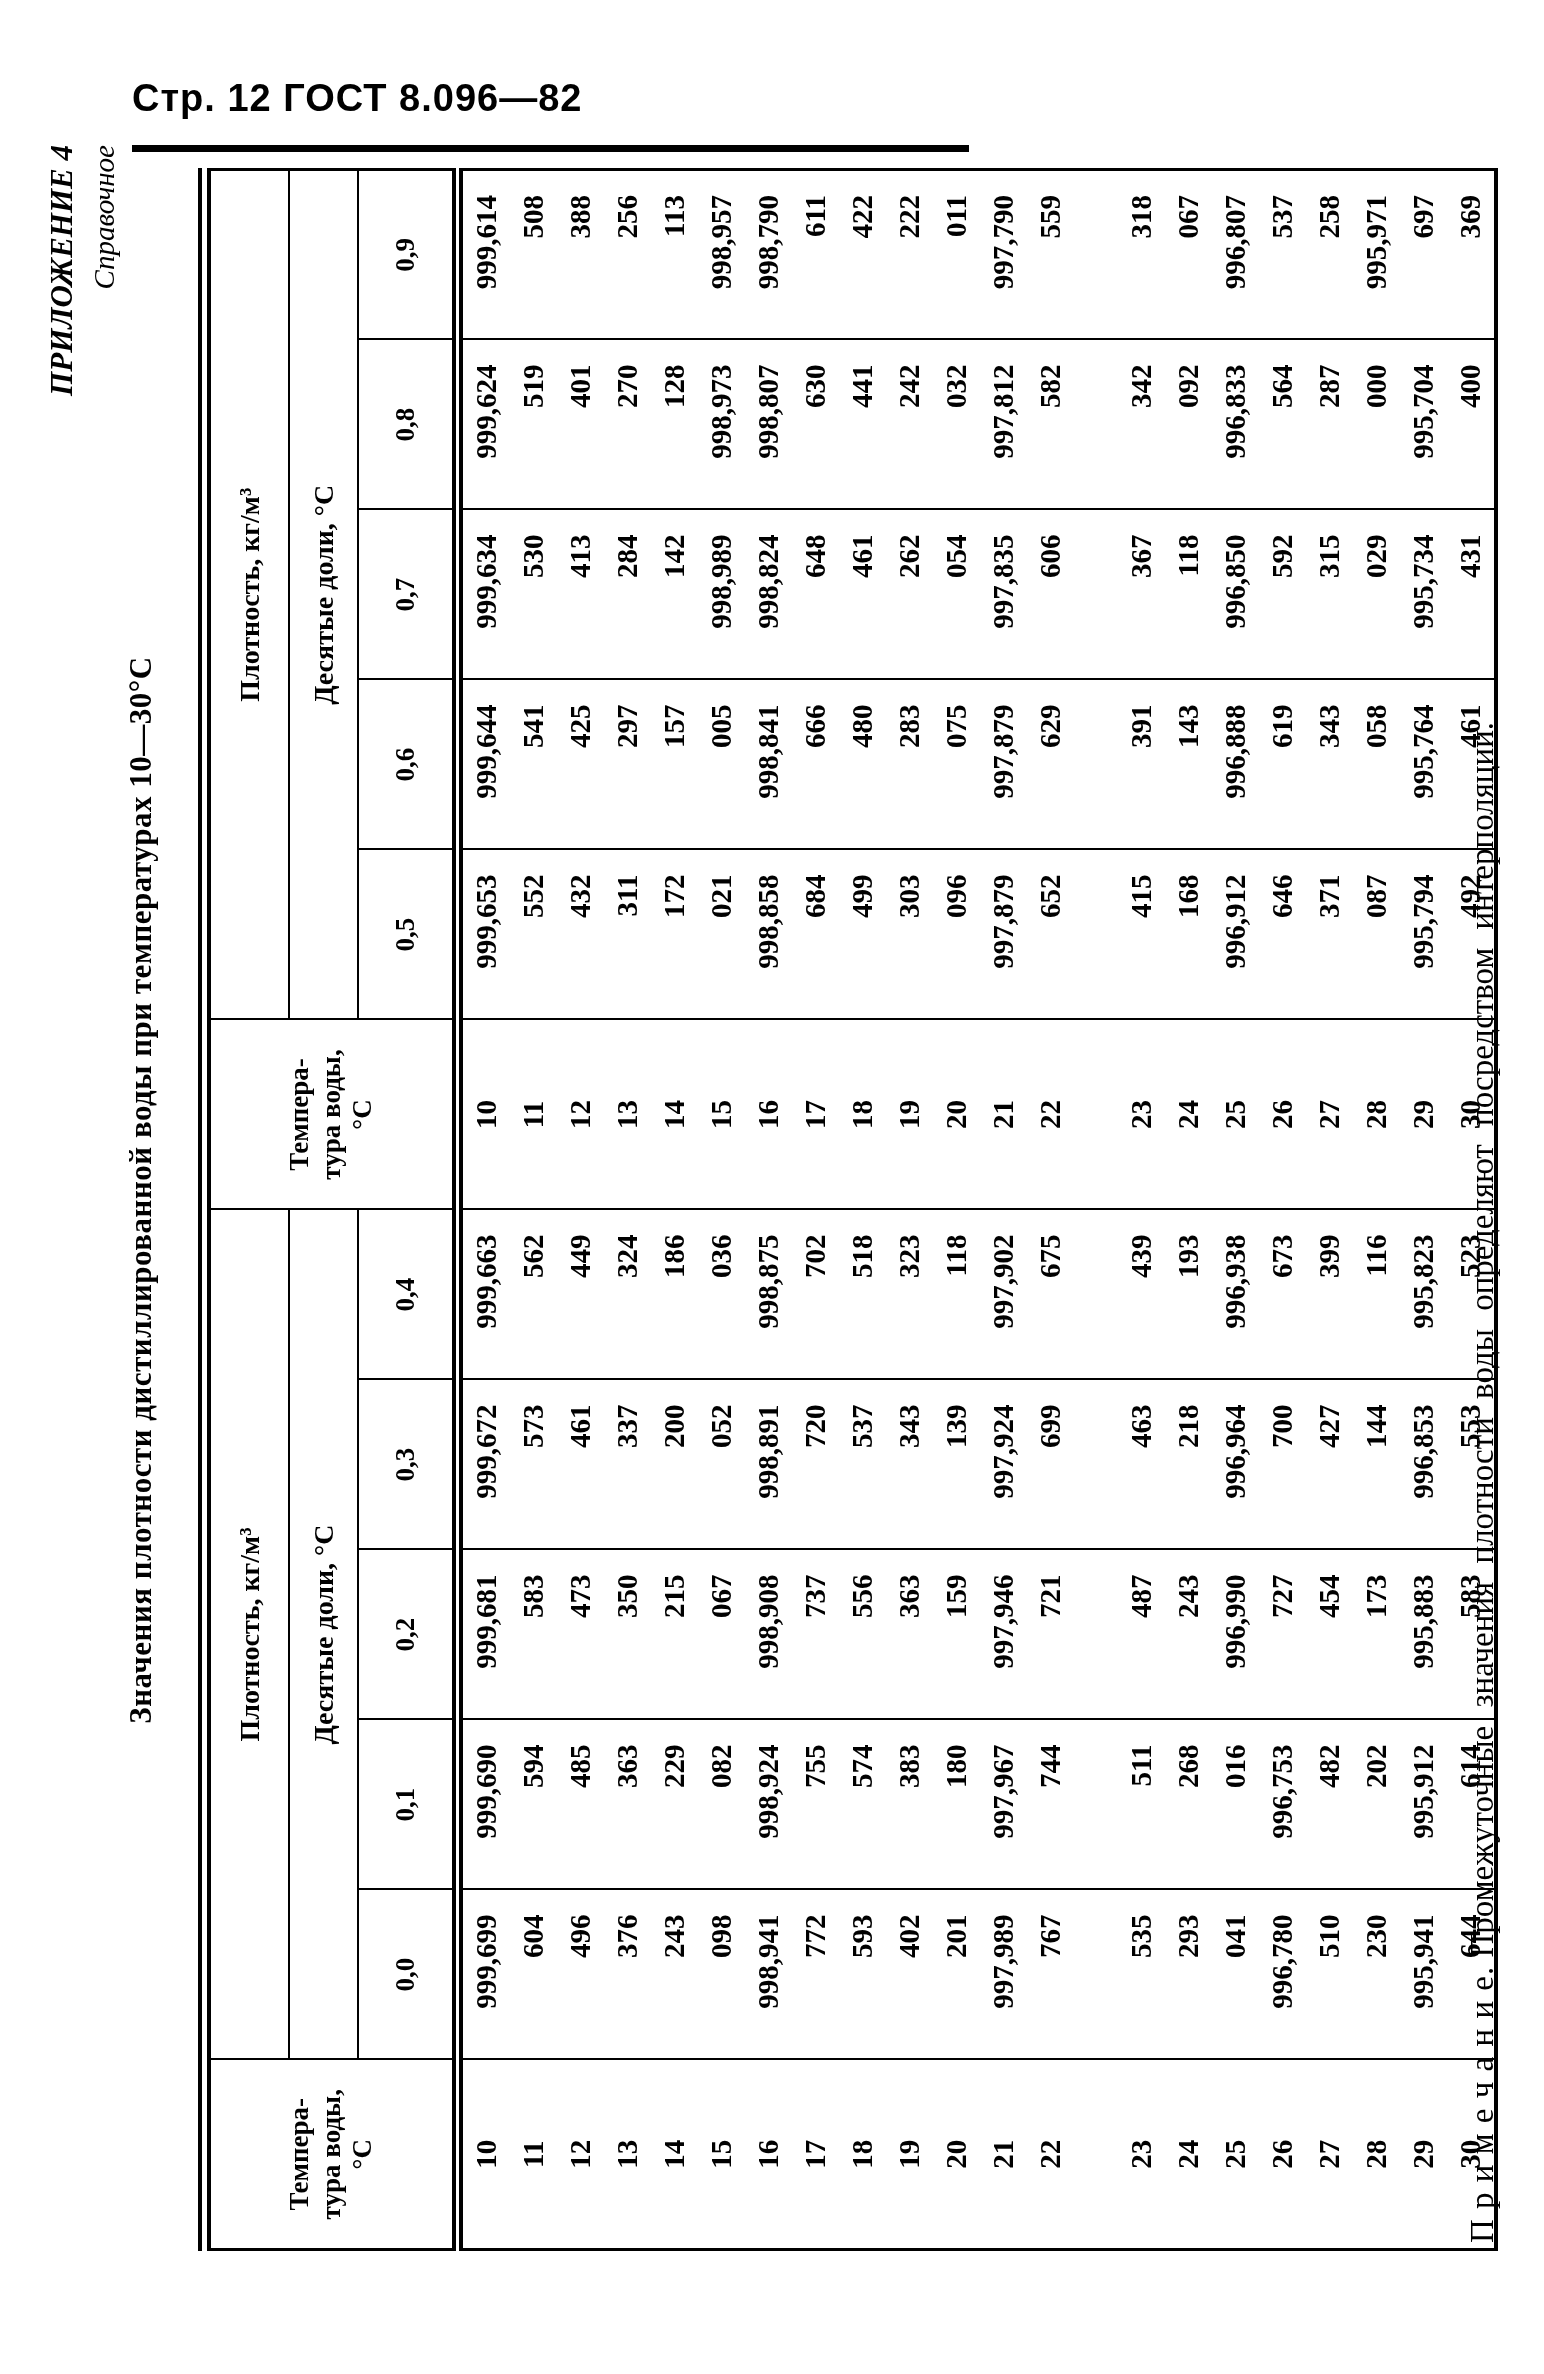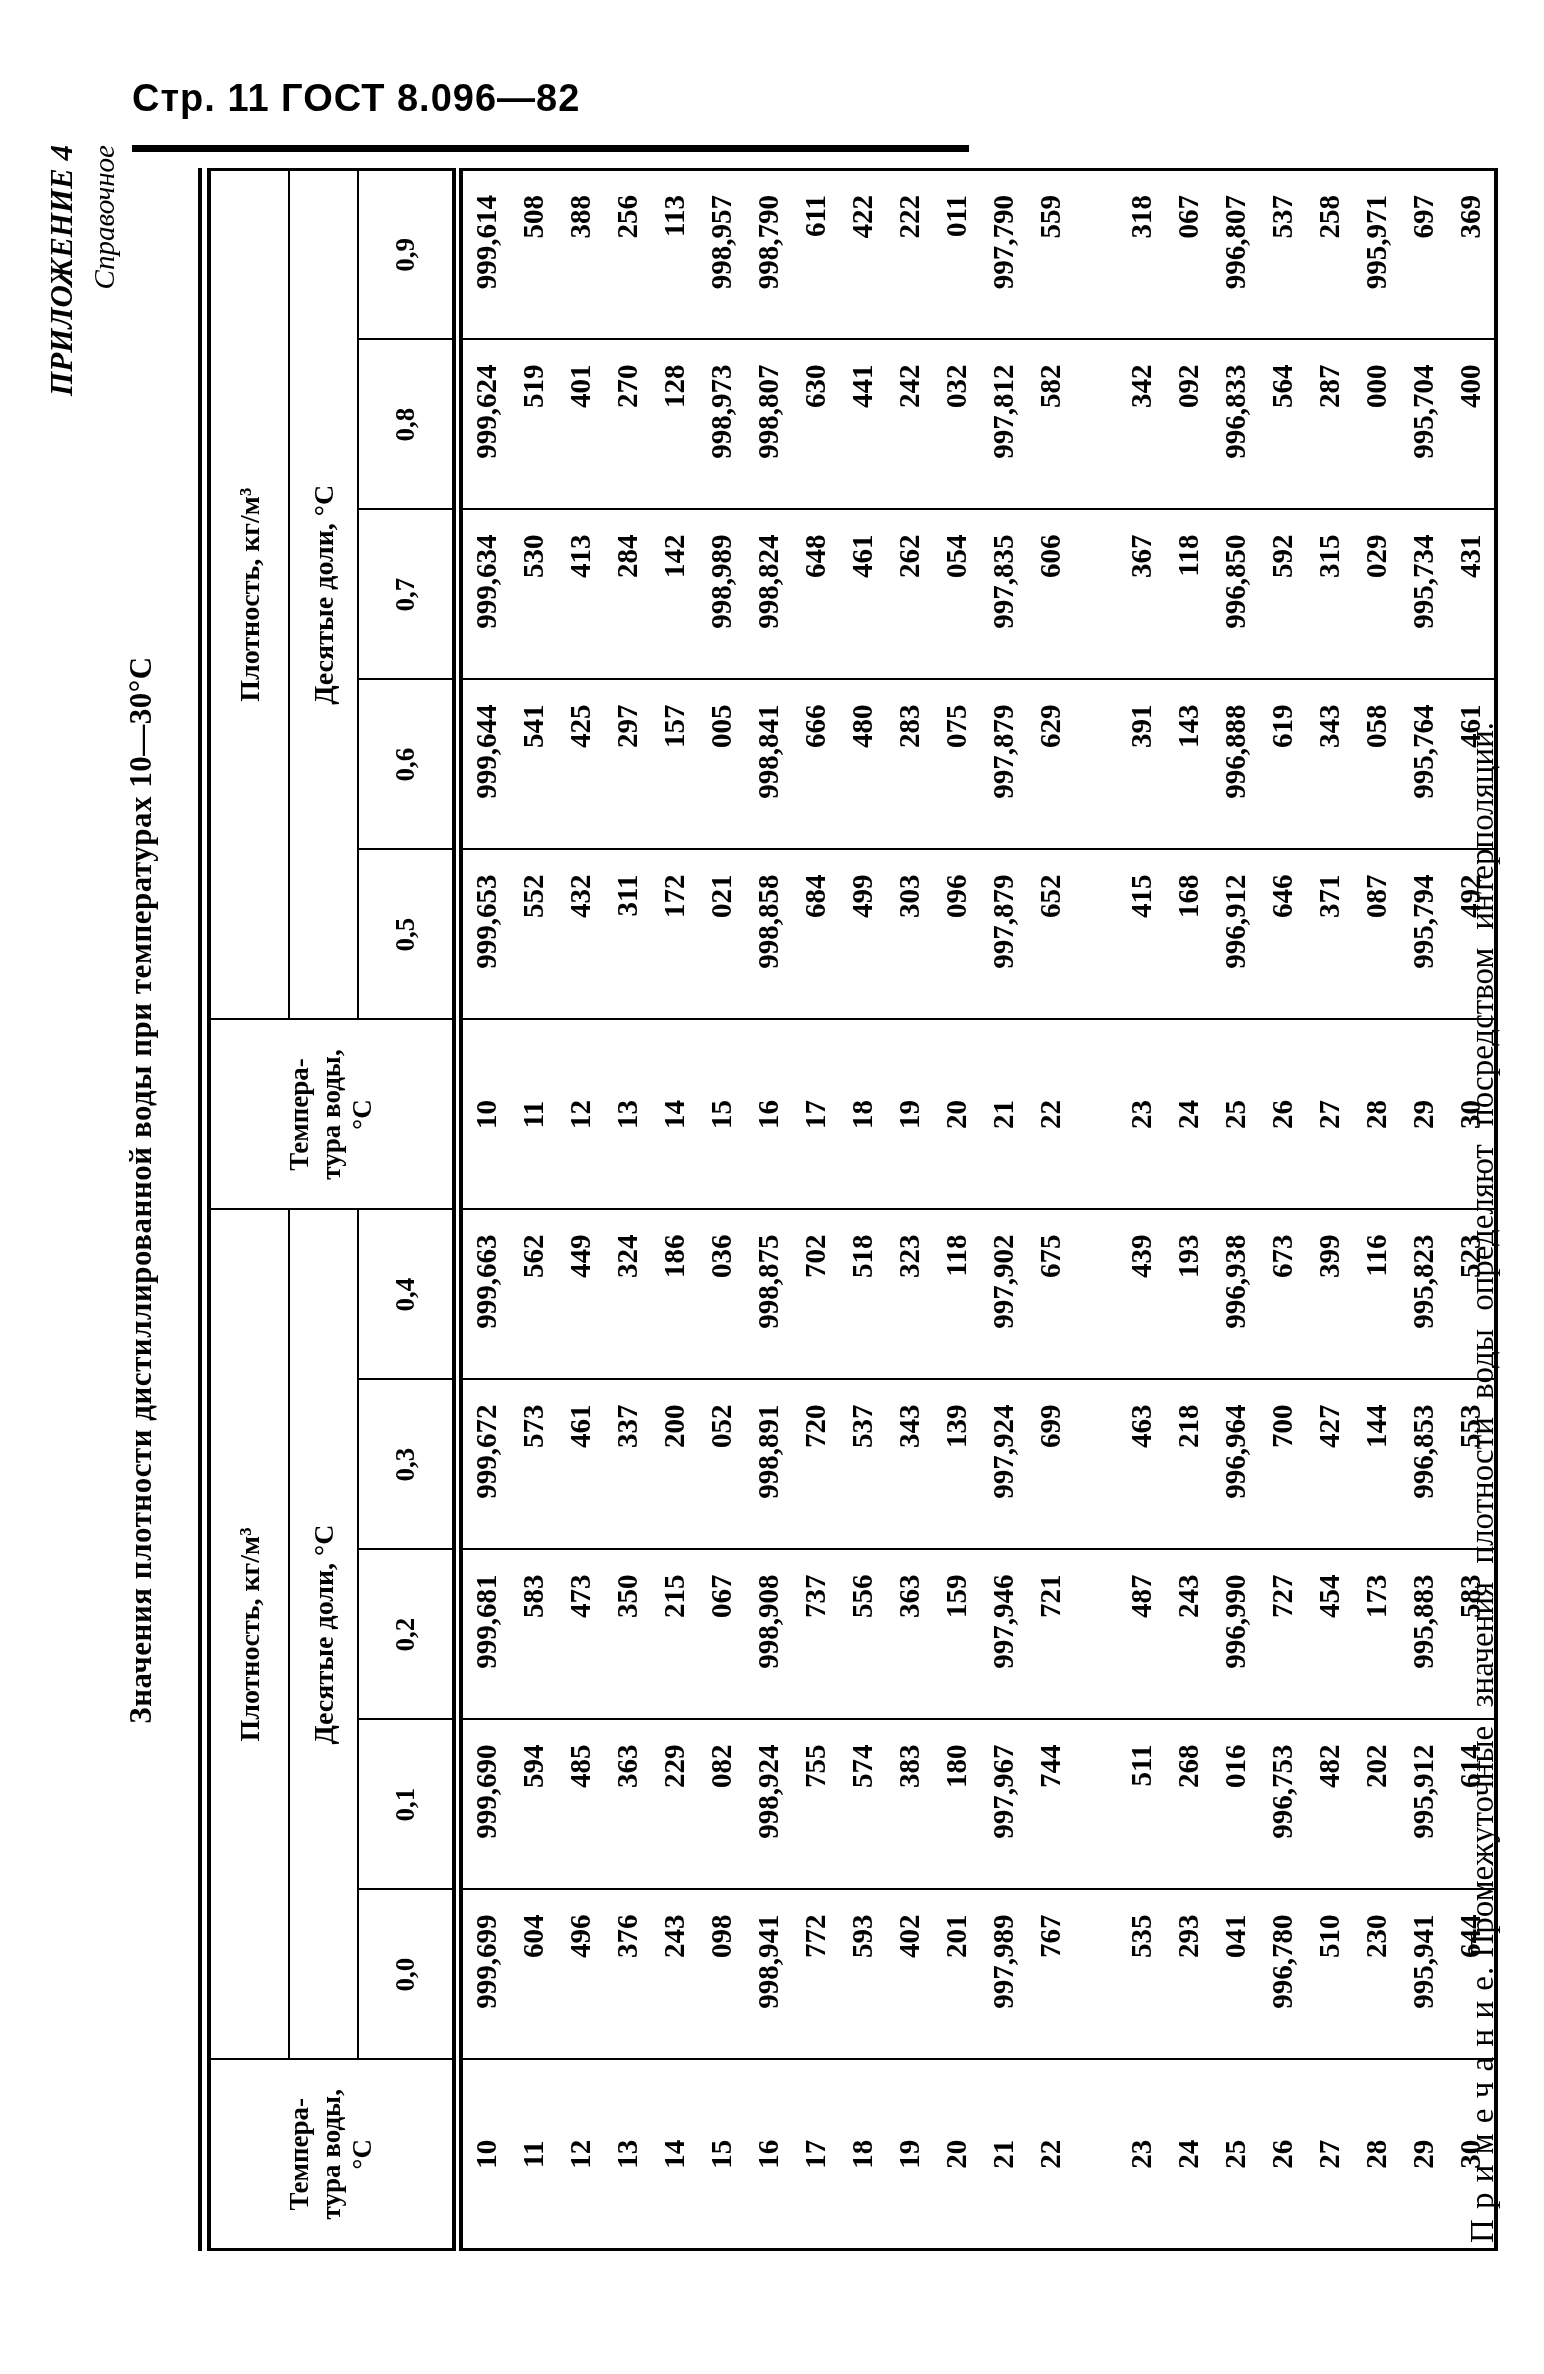--- a/index.html
+++ b/index.html
@@ -51,21 +51,21 @@
     font-size:33px; white-space:nowrap;
   }
   .note .note-label { letter-spacing:1px; }
   .note .note-text { word-spacing:10px; }
 </style>
 </head>
 <body>
 
 <div class="page">
 
-  <div class="page-header">Стр. 11 ГОСТ 8.096—82</div>
+  <div class="page-header">Стр. 12 ГОСТ 8.096—82</div>
   <div class="header-rule"></div>
 
   <div class="rotated">
 
     <div class="appendix">
       <div class="appendix-label">ПРИЛОЖЕНИЕ 4</div>
       <div class="appendix-sub">Справочное</div>
     </div>
 
     <div class="doc-title">Значения плотности дистиллированной воды при температурах 10—30°С</div>

